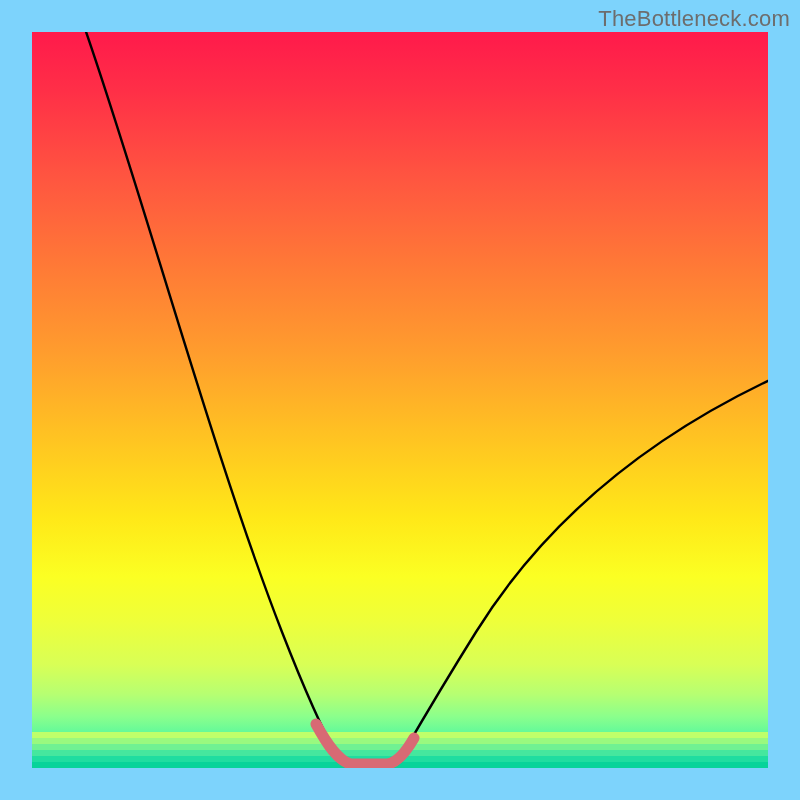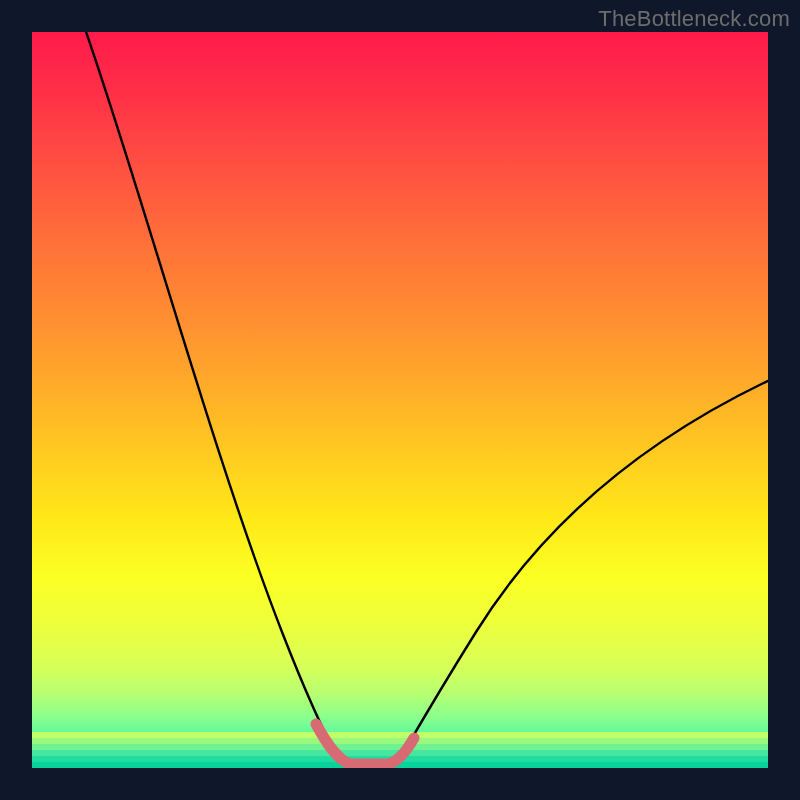--- a/index.html
+++ b/index.html
@@ -8,21 +8,21 @@
     width: 800px;
     height: 800px;
     background: #000;
     overflow: hidden;
     font-family: Arial, Helvetica, sans-serif;
   }
   .stage {
     position: relative;
     width: 800px;
     height: 800px;
-    background: #0f172a;
+    background: #7dd3fc;
   }
   .plot {
     position: absolute;
     left: 32px;
     top: 32px;
     width: 736px;
     height: 736px;
     overflow: hidden;
   }
   .gradient {

